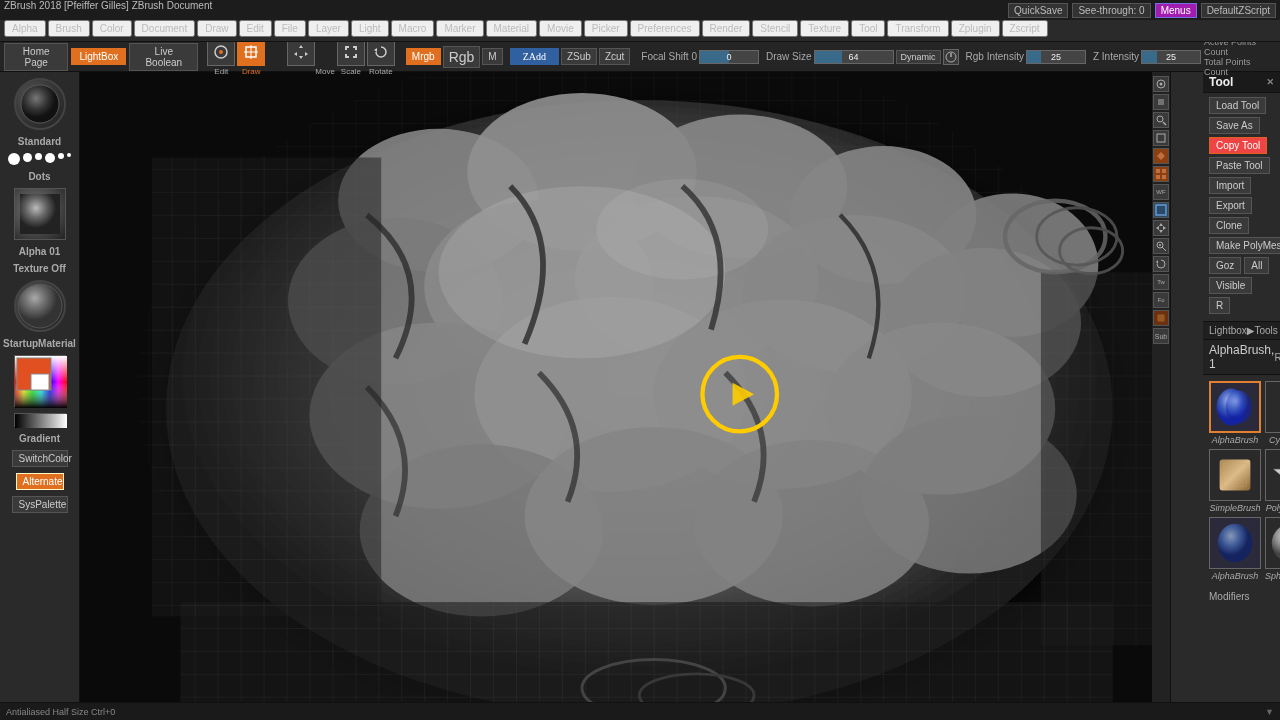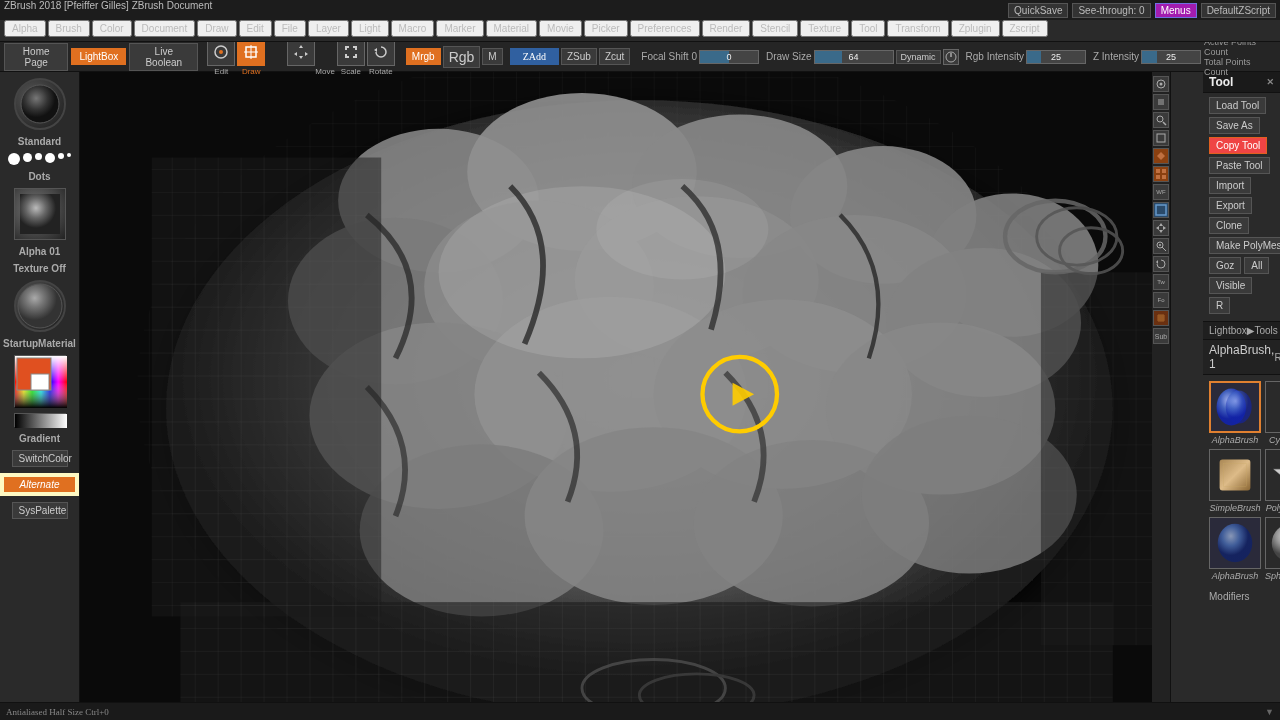--- a/index.html
+++ b/index.html
@@ -189,25 +189,24 @@
       border: 1px solid #555;
       cursor: pointer;
       width: 56px;
       text-align: center;
     }
     .alternate-btn {
       padding: 2px 6px;
       font-size: 10px;
       color: #fff;
       background: #e07020;
-      border: 4px solid #fef9c3;
-      cursor: pointer;
-      width: 79px;
+      border: 1px solid #fef9c3;
+      cursor: pointer;
+      width: 48px;
       text-align: center;
-      font-style: italic;
     }
     .syspalette-btn {
       padding: 2px 6px;
       font-size: 10px;
       color: #ccc;
       background: #3a3a3a;
       border: 1px solid #555;
       cursor: pointer;
       width: 56px;
       text-align: center;
@@ -346,21 +345,20 @@
       width: 100%;
       height: 18px;
       background: #1a1a1a;
       display: flex;
       align-items: center;
       padding: 0 6px;
       font-size: 9px;
       color: #888;
       border-top: 1px solid #111;
       z-index: 100;
-      font-family: Liberation Serif, serif;
     }
 
     
     #right-mini-btns {
       position: absolute;
       right: 110px;
       top: 72px;
       width: 18px;
       height: calc(100% - 72px - 18px);
       display: flex;

